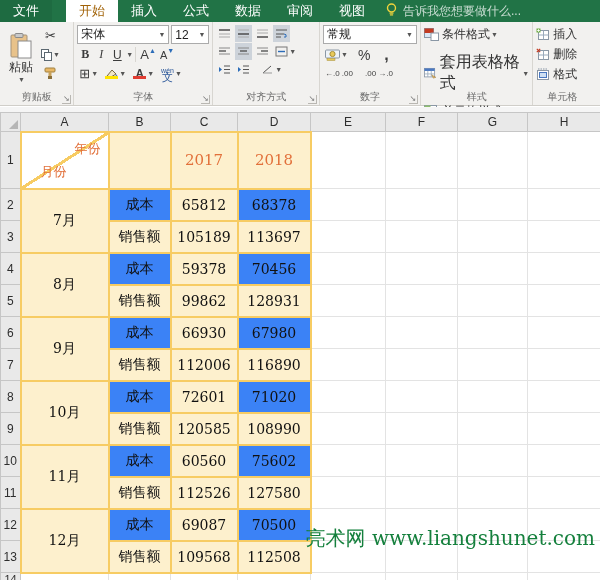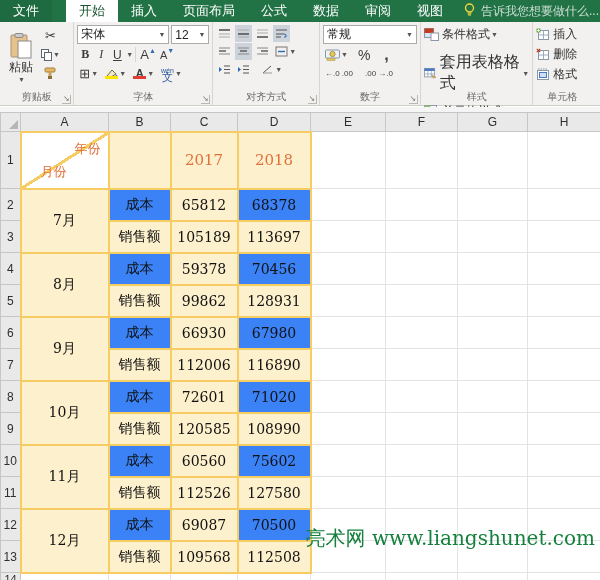--- a/index.html
+++ b/index.html
@@ -3,21 +3,21 @@
 <meta charset="utf-8">
 <style>
   * { margin:0; padding:0; box-sizing:border-box; }
   html,body { width:600px; height:580px; overflow:hidden; }
   body { font-family:"Liberation Sans", sans-serif; background:#fff; position:relative; }
 
   
   .tabbar { height:22px; background:#217346; display:flex; align-items:stretch; color:#fff; font-size:13px; }
   .tab { display:flex; align-items:center; padding:0 13px; cursor:default; white-space:nowrap; }
   .tab.file { background:#1e6b41; }
-  .tab.active { background:#fff; color:#14532d; }
+  .tab.active { background:#fff; color:#a16207; }
   .tellme { display:flex; align-items:center; gap:6px; margin-left:8px; color:rgba(255,255,255,.75); font-size:12px; overflow:hidden; white-space:nowrap; }
 
   
   .ribbon { height:84px; background:#f2f1ef; display:flex; border-bottom:1px solid #d0cec9; }
   .group { position:relative; border-right:1px solid #d8d6d1; padding:3px 3px 13px 3px; display:flex; }
   .group-label { position:absolute; bottom:0; left:0; right:0; text-align:center; font-size:10px; color:#6a6a6a; padding-bottom:1px; }
   .launcher { position:absolute; bottom:1px; right:2px; font-size:8px; color:#777; border:1px solid #b9b7b2; border-top:none; border-left:none; width:9px; height:9px; line-height:7px; text-align:center; }
   .col { display:flex; flex-direction:column; }
   .row { display:flex; align-items:center; }
   .btn { display:flex; align-items:center; justify-content:center; color:#3c3c3c; font-size:12px; min-width:16px; height:17px; padding:0 2px; }
@@ -51,21 +51,20 @@
   .watermark { position:absolute; right:5px; top:418px; font-family:"DejaVu Serif", serif; font-size:20px; color:#15803d; white-space:nowrap; }
 </style>
 </head>
 <body>
 
 <div class="tabbar">
   <div class="tab file">文件</div>
   <div style="width:14px"></div>
   <div class="tab active">开始</div>
   <div class="tab">插入</div>
-  <div class="tab">页面布局</div>
   <div class="tab">公式</div>
   <div class="tab">数据</div>
   <div class="tab">审阅</div>
   <div class="tab">视图</div>
   <div class="tellme">
     <span>
       <svg width="11" height="14" viewBox="0 0 11 14">
           <circle cx="5.5" cy="5" r="4" fill="none" stroke="#f0d43c" stroke-width="1.4"></circle>
           <rect x="3.5" y="9.5" width="4" height="1.2" fill="#f0d43c"></rect>
           <rect x="3.9" y="11.3" width="3.2" height="1.2" fill="#f0d43c"></rect>

